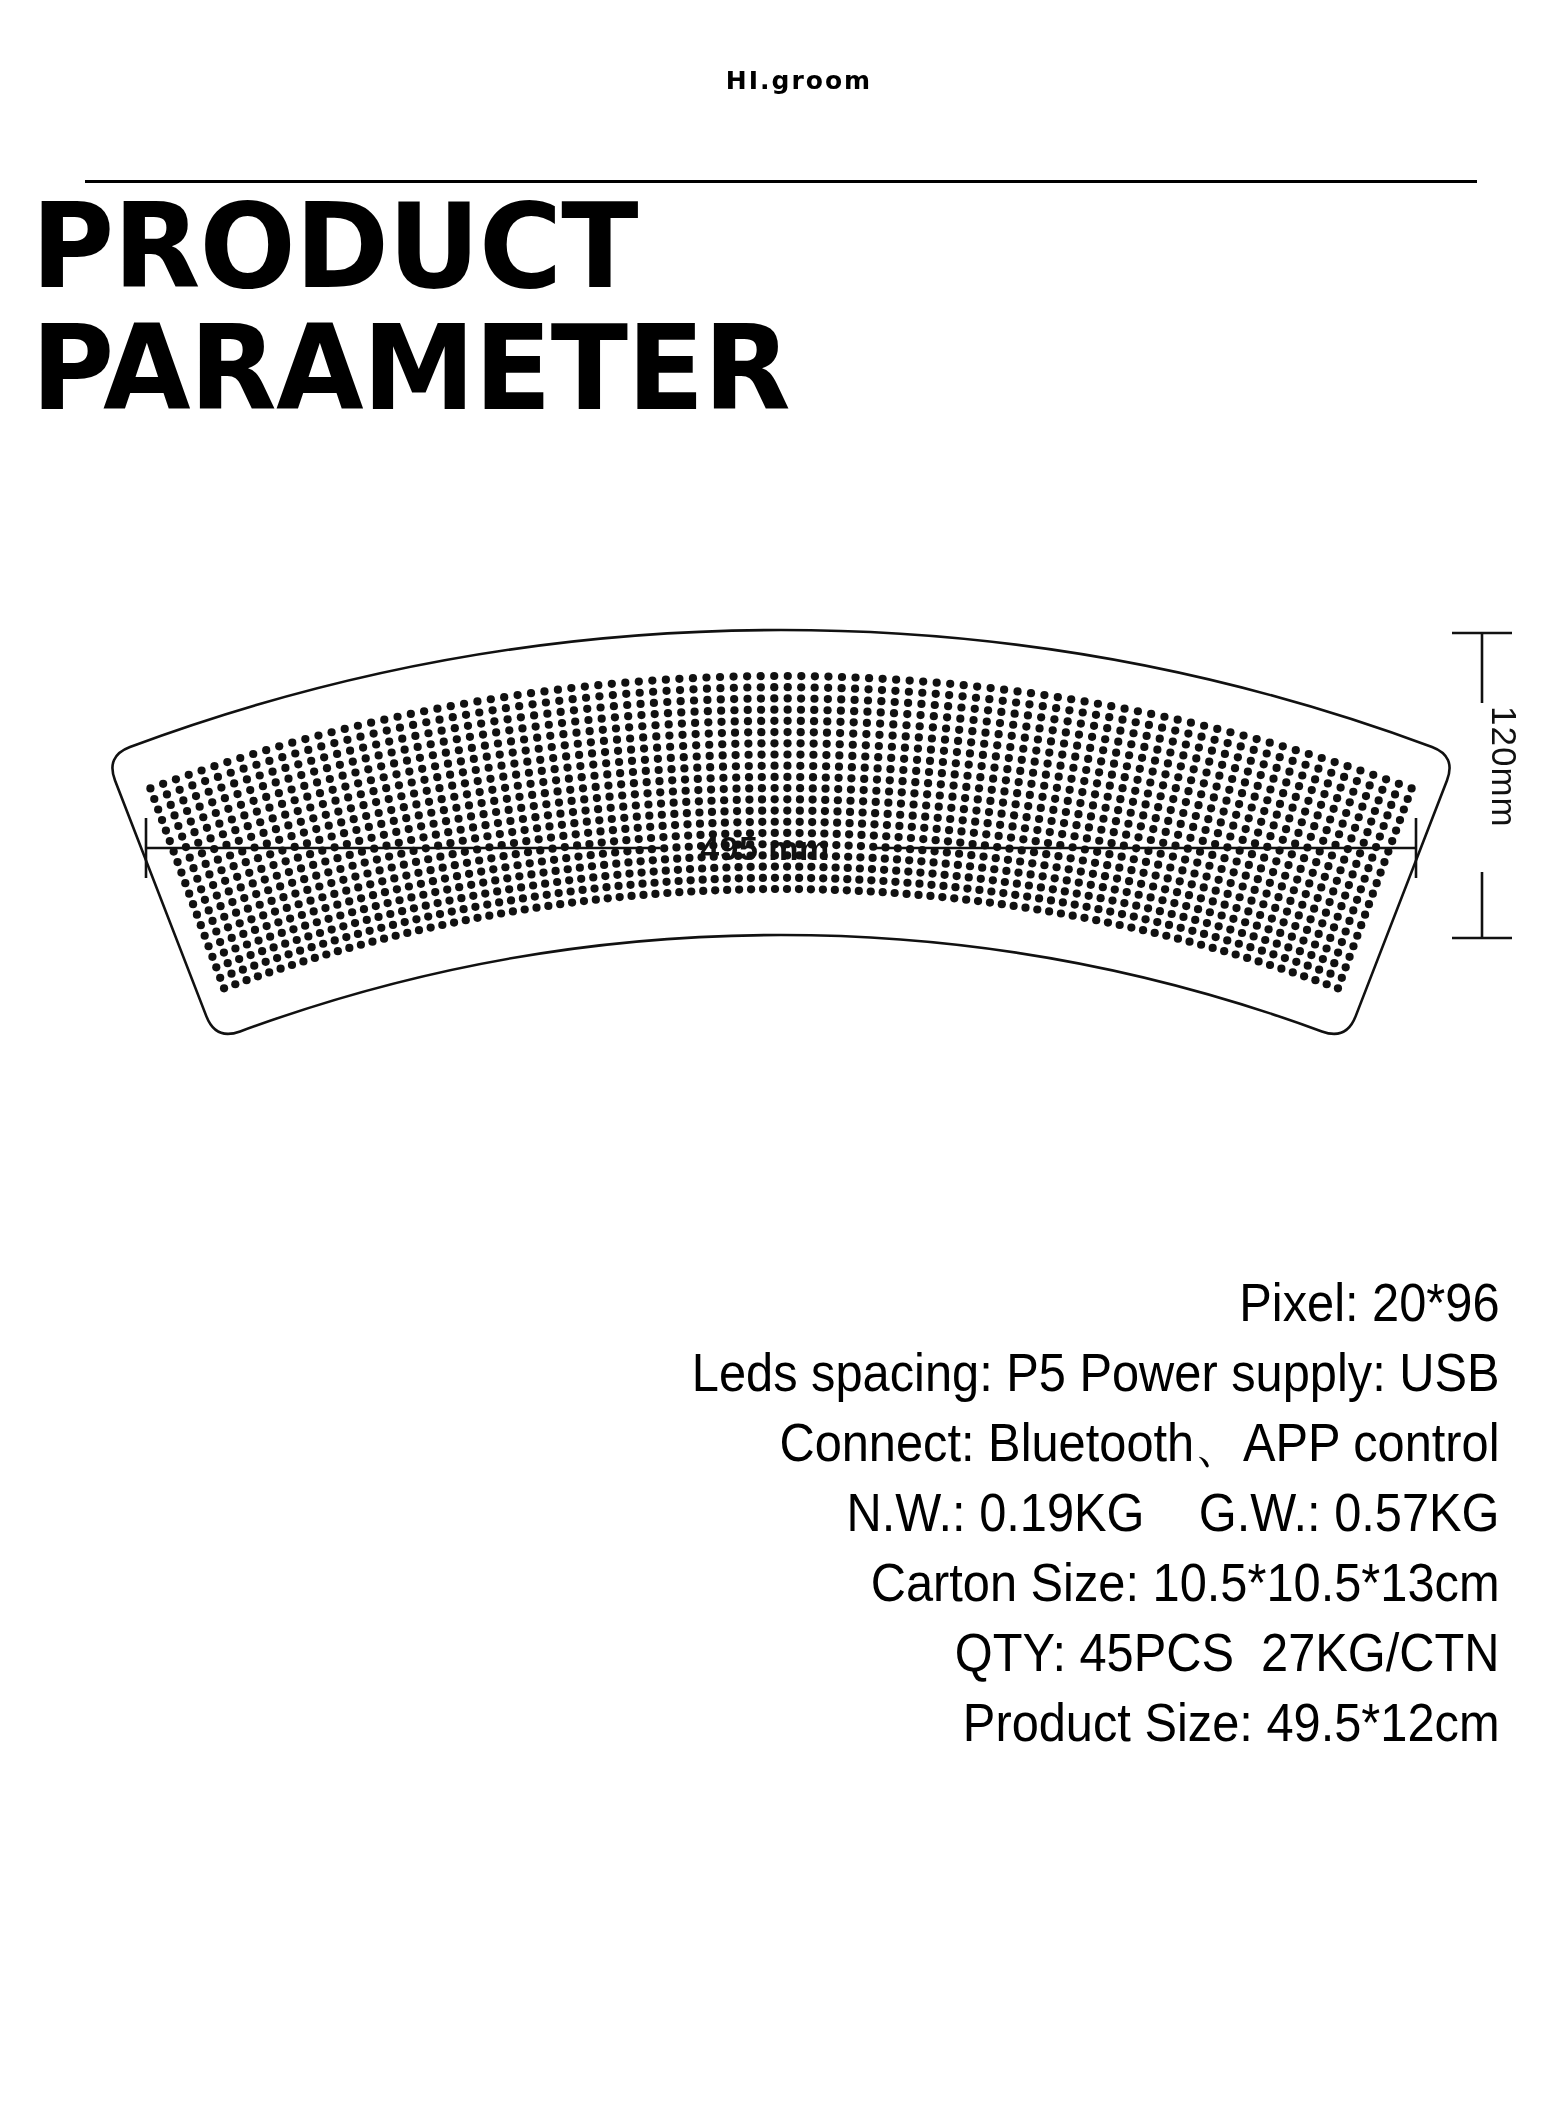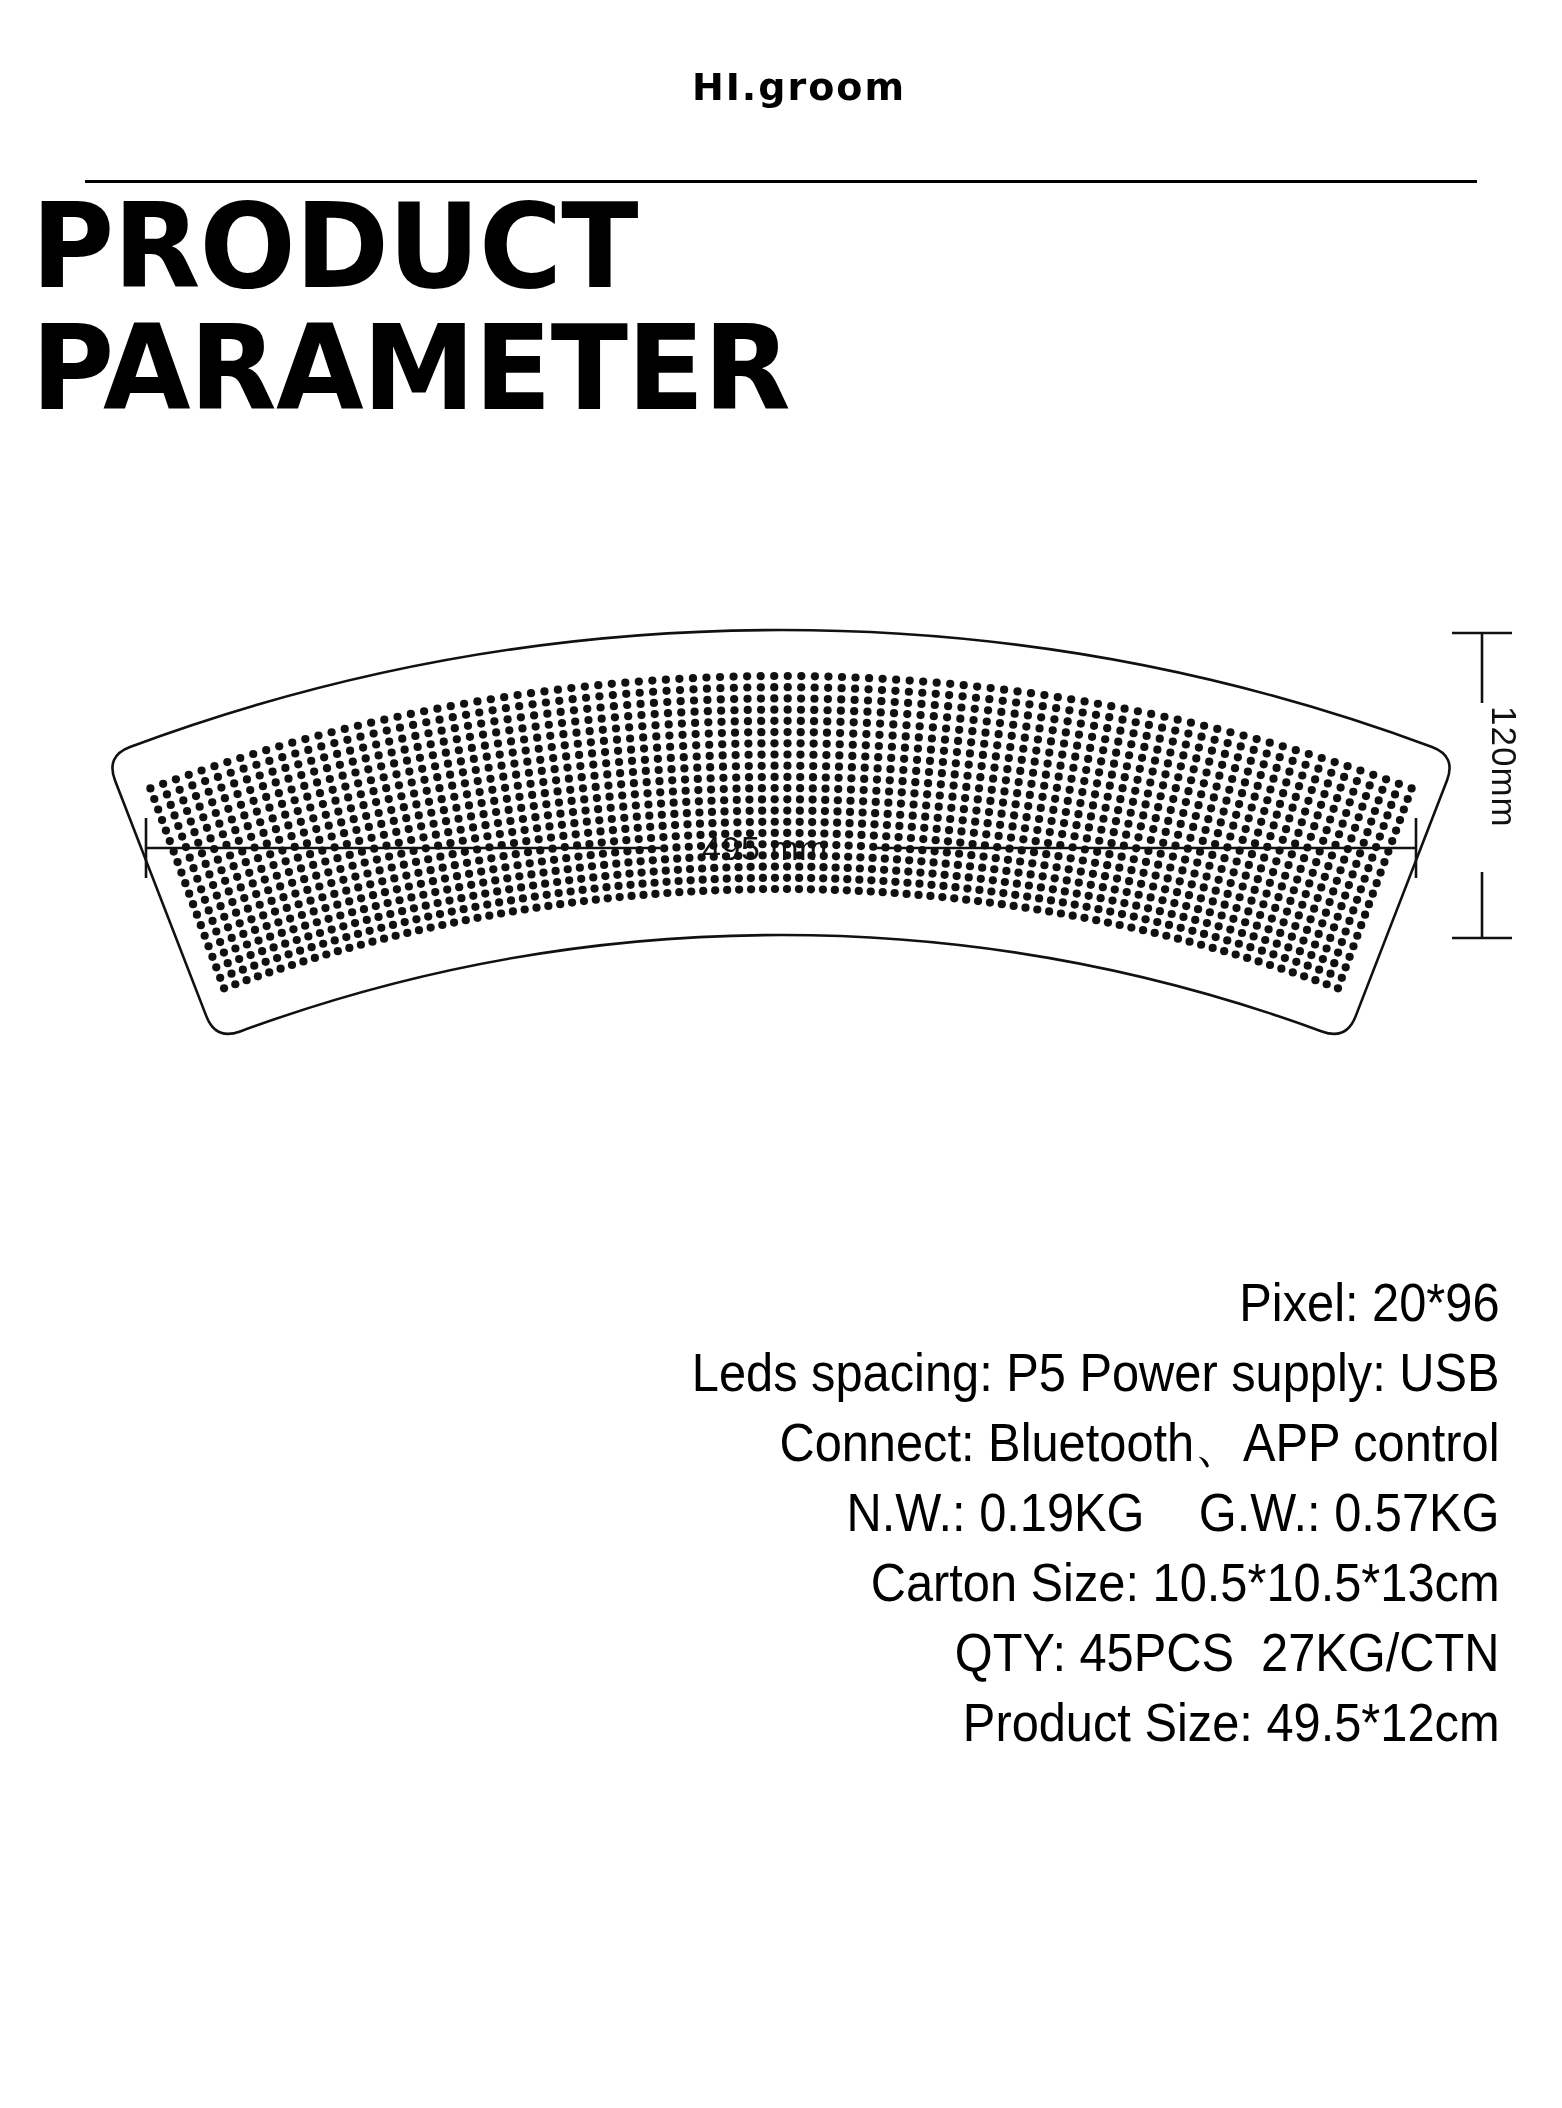--- a/index.html
+++ b/index.html
@@ -20,21 +20,21 @@
   .brand-wrap {
     position: absolute;
     top: 68px;
     left: 0;
     width: 100%;
     text-align: center;
   }
   .brand {
     display: inline-block;
     font-family: "DejaVu Sans", sans-serif;
-    font-size: 38px;
+    font-size: 25px;
     font-weight: 700;
     letter-spacing: 2.0px;
     color: #000;
     line-height: 1;
     margin-left: 36px;
   }
   .rule {
     position: absolute;
     left: 85px;
     top: 180px;
@@ -63,20 +63,21 @@
     transform-origin: center;
   }
 
   
   .figure {
     position: absolute;
     left: 0;
     top: 440px;
     width: 1562px;
     height: 690px;
+    font-weight: bold;
   }
   .figure svg {
     display: block;
     width: 1562px;
     height: 690px;
   }
   .panel-outline {
     fill: #ffffff;
     stroke: #111111;
     stroke-width: 2.6;

